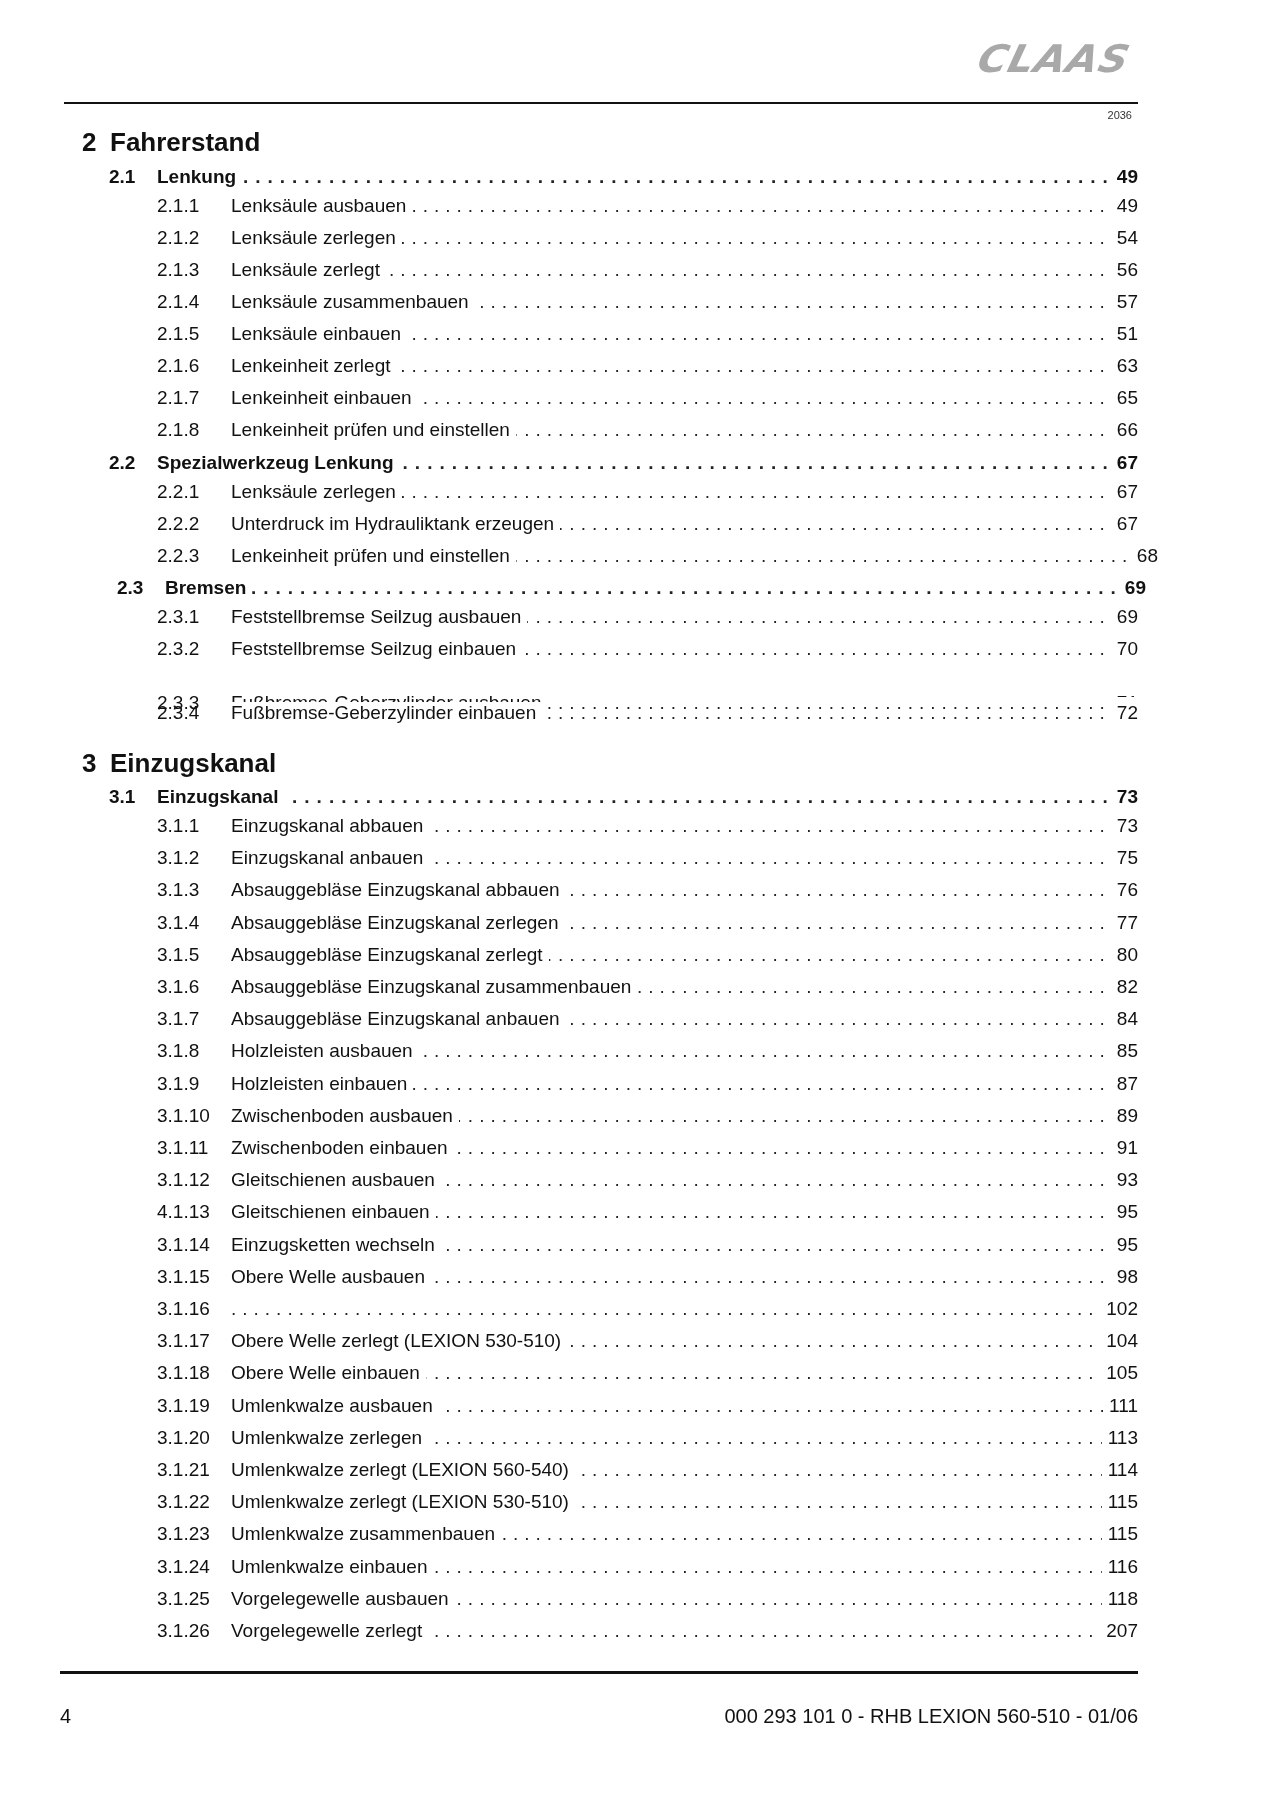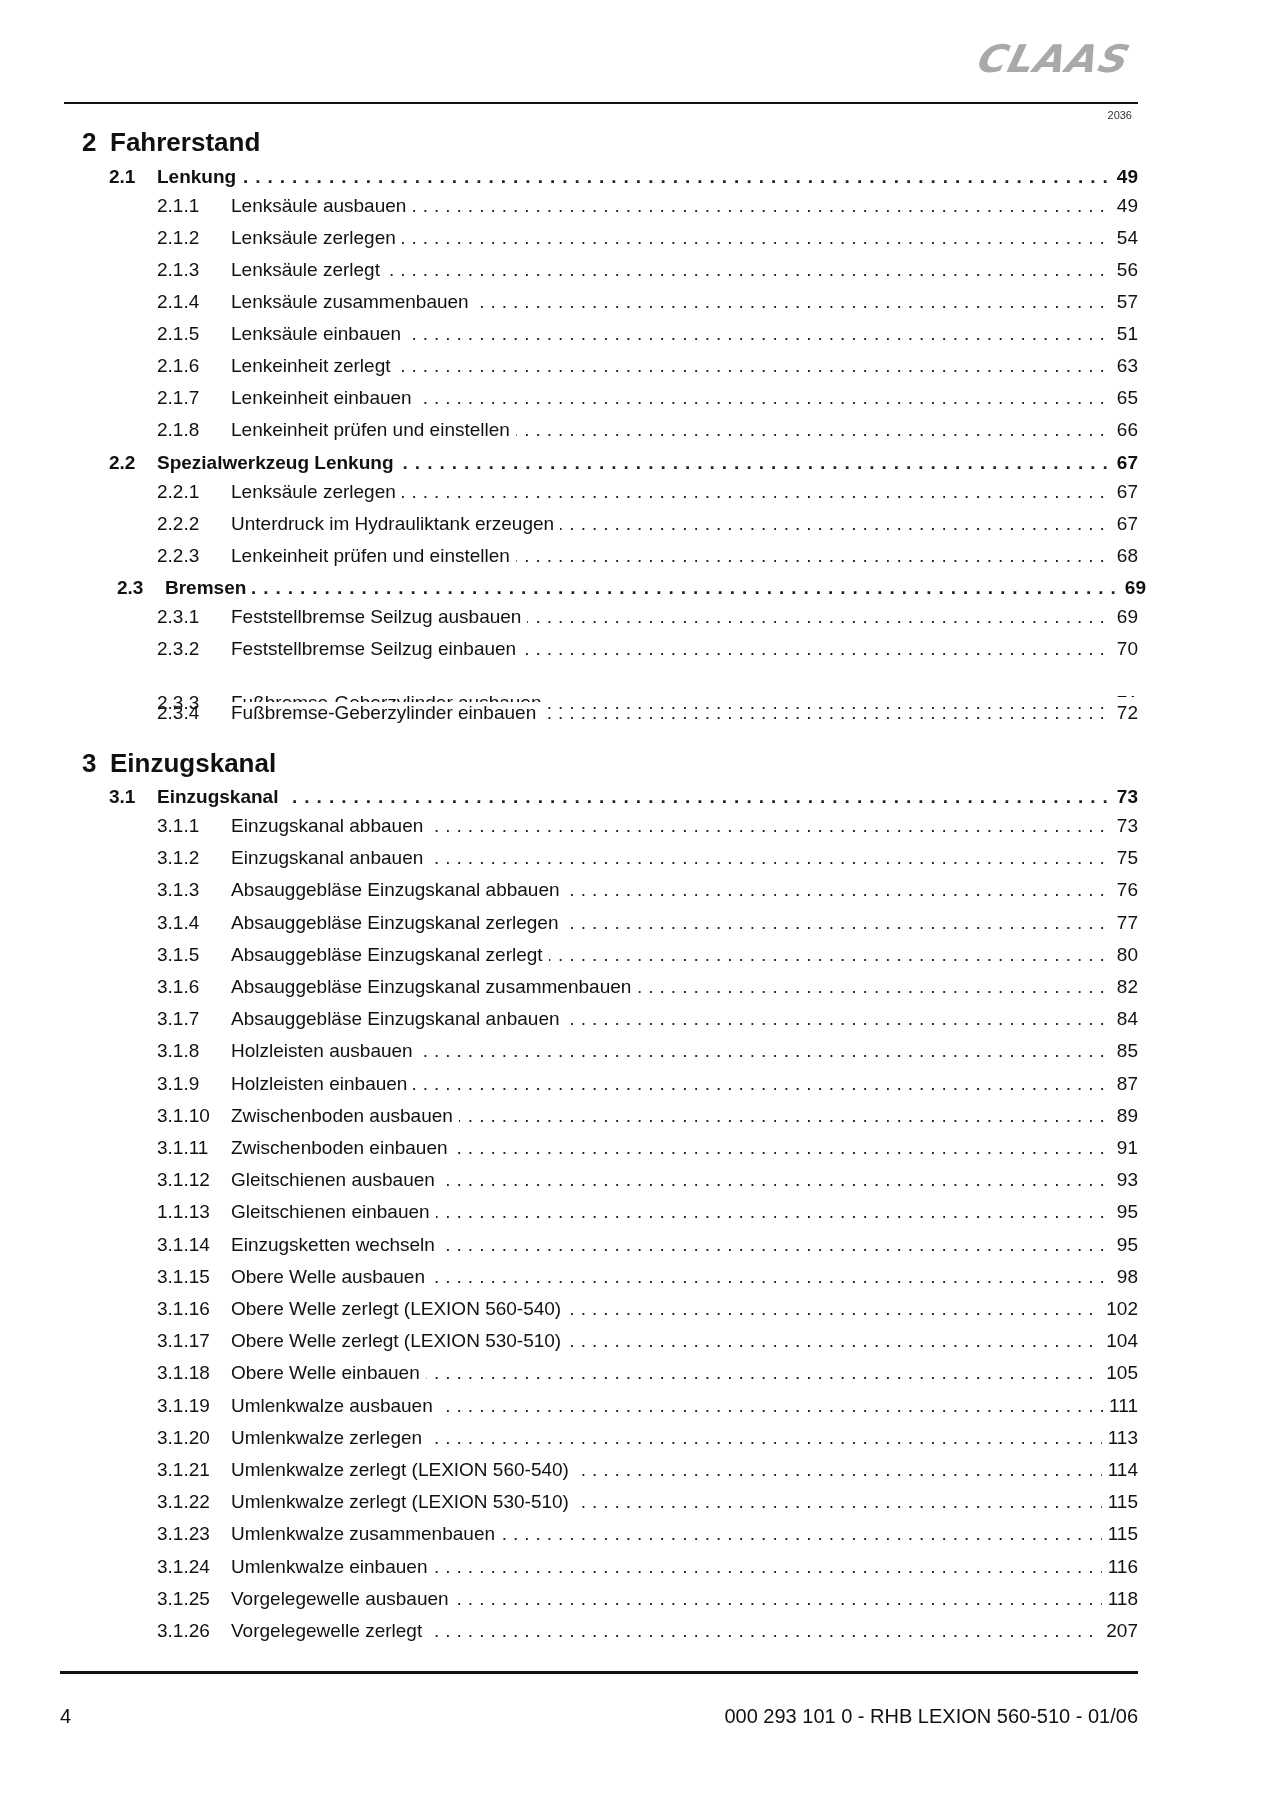--- a/index.html
+++ b/index.html
@@ -107,21 +107,21 @@
       <span class="title-wrap"><span class="title">Lenksäule zerlegen</span></span>
       <span class="dots" style="left: 231px; right: 0px;">........................................................................................................................................................................................................</span>
       <span class="page">67</span>
     </div>
     <div class="row sub" style="top: 508px;">
       <span class="num">2.2.2</span>
       <span class="title-wrap"><span class="title">Unterdruck im Hydrauliktank erzeugen</span></span>
       <span class="dots" style="left: 231px; right: 0px;">........................................................................................................................................................................................................</span>
       <span class="page">67</span>
     </div>
-    <div class="row sub" style="top: 540px;">
+    <div class="row sub" style="top: 540px; padding-left: 20px;">
       <span class="num">2.2.3</span>
       <span class="title-wrap"><span class="title">Lenkeinheit prüfen und einstellen</span></span>
       <span class="dots" style="left: 231px; right: 0px;">........................................................................................................................................................................................................</span>
       <span class="page">68</span>
     </div>
     <div class="row sec" style="top: 572px; margin-left: 8px;">
       <span class="num">2.3</span>
       <span class="title-wrap"><span class="title">Bremsen</span></span>
       <span class="dots" style="left: 157px; right: 0px;">........................................................................................................................................................................................................</span>
       <span class="page">69</span>
@@ -223,40 +223,39 @@
       <span class="dots" style="left: 231px; right: 0px;">........................................................................................................................................................................................................</span>
       <span class="page">91</span>
     </div>
     <div class="row sub" style="top: 1164px;">
       <span class="num">3.1.12</span>
       <span class="title-wrap"><span class="title">Gleitschienen ausbauen</span></span>
       <span class="dots" style="left: 231px; right: 0px;">........................................................................................................................................................................................................</span>
       <span class="page">93</span>
     </div>
     <div class="row sub" style="top: 1196px;">
-      <span class="num">1.1.13</span>
+      <span class="num">4.1.13</span>
       <span class="title-wrap"><span class="title">Gleitschienen einbauen</span></span>
       <span class="dots" style="left: 231px; right: 0px;">........................................................................................................................................................................................................</span>
       <span class="page">95</span>
     </div>
     <div class="row sub" style="top: 1229px;">
       <span class="num">3.1.14</span>
       <span class="title-wrap"><span class="title">Einzugsketten wechseln</span></span>
       <span class="dots" style="left: 231px; right: 0px;">........................................................................................................................................................................................................</span>
       <span class="page">95</span>
     </div>
     <div class="row sub" style="top: 1261px;">
       <span class="num">3.1.15</span>
       <span class="title-wrap"><span class="title">Obere Welle ausbauen</span></span>
       <span class="dots" style="left: 231px; right: 0px;">........................................................................................................................................................................................................</span>
       <span class="page">98</span>
     </div>
     <div class="row sub" style="top: 1293px;">
       <span class="num">3.1.16</span>
-      <span class="title-wrap"><span class="title">Obere Welle zerlegt (LEXION 560-540)</span></span>
       <span class="dots" style="left: 231px; right: 0px;">........................................................................................................................................................................................................</span>
       <span class="page">102</span>
     </div>
     <div class="row sub" style="top: 1325px;">
       <span class="num">3.1.17</span>
       <span class="title-wrap"><span class="title">Obere Welle zerlegt (LEXION 530-510)</span></span>
       <span class="dots" style="left: 231px; right: 0px;">........................................................................................................................................................................................................</span>
       <span class="page">104</span>
     </div>
     <div class="row sub" style="top: 1357px;">

